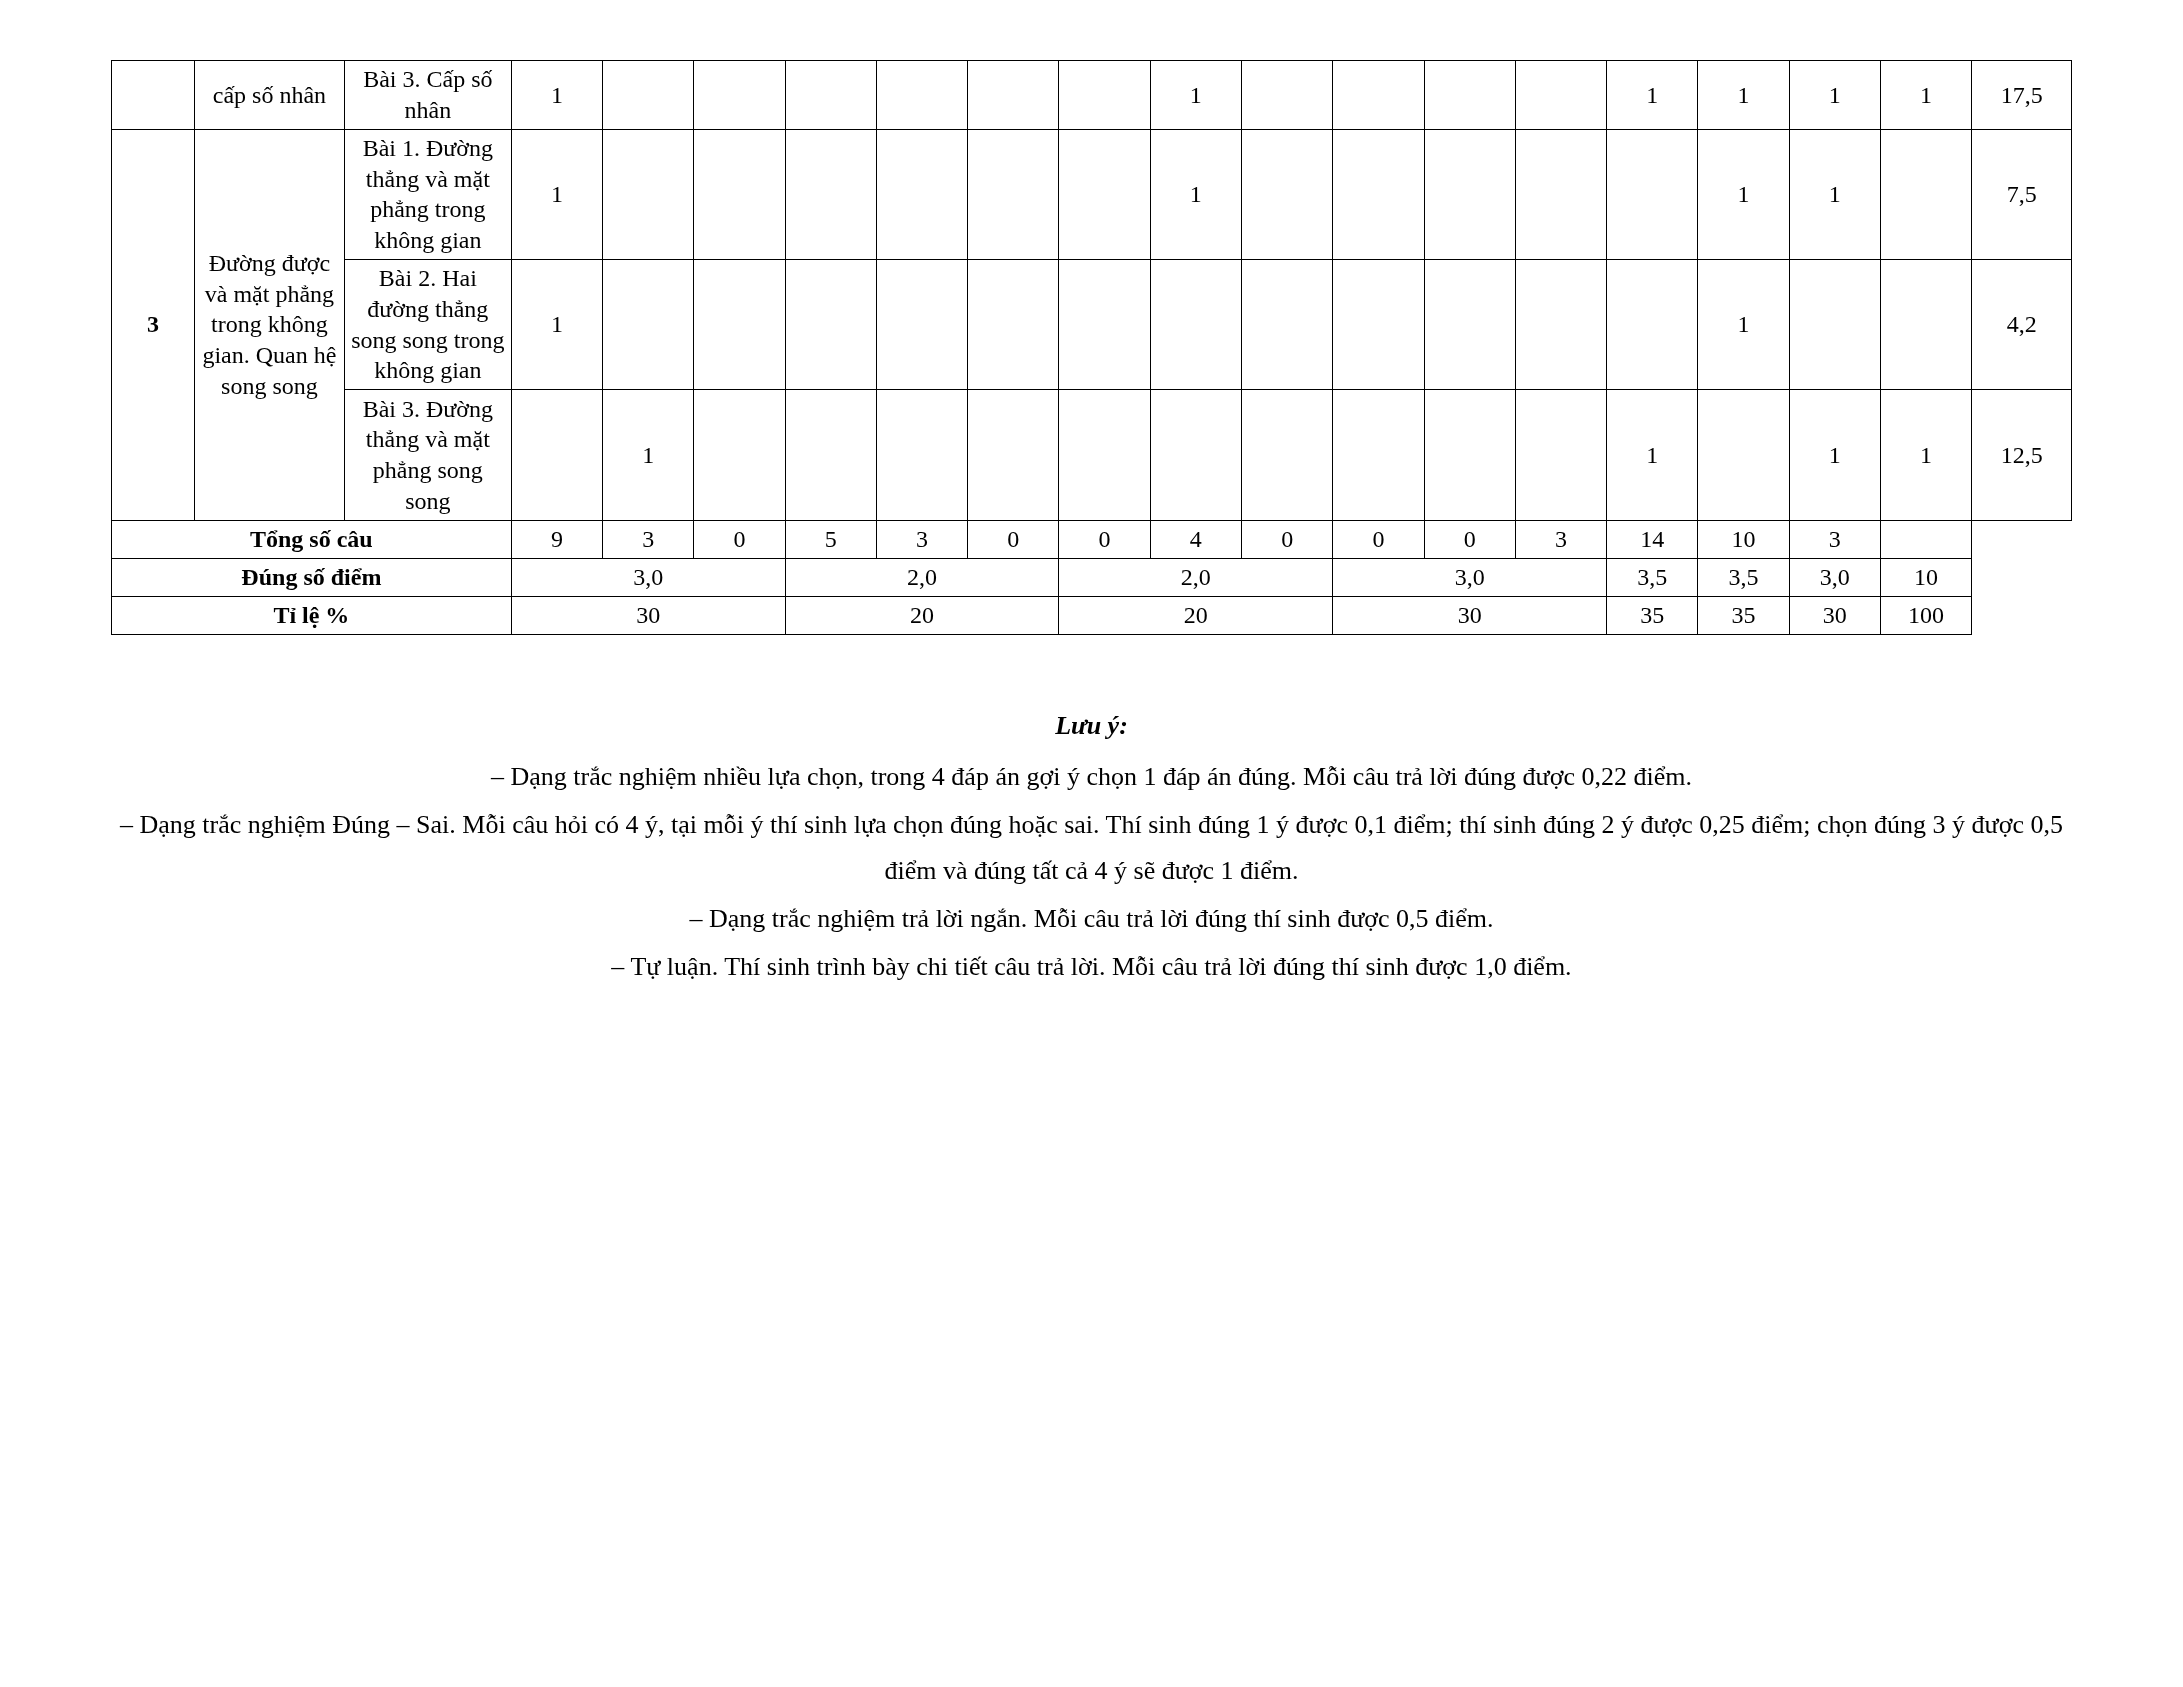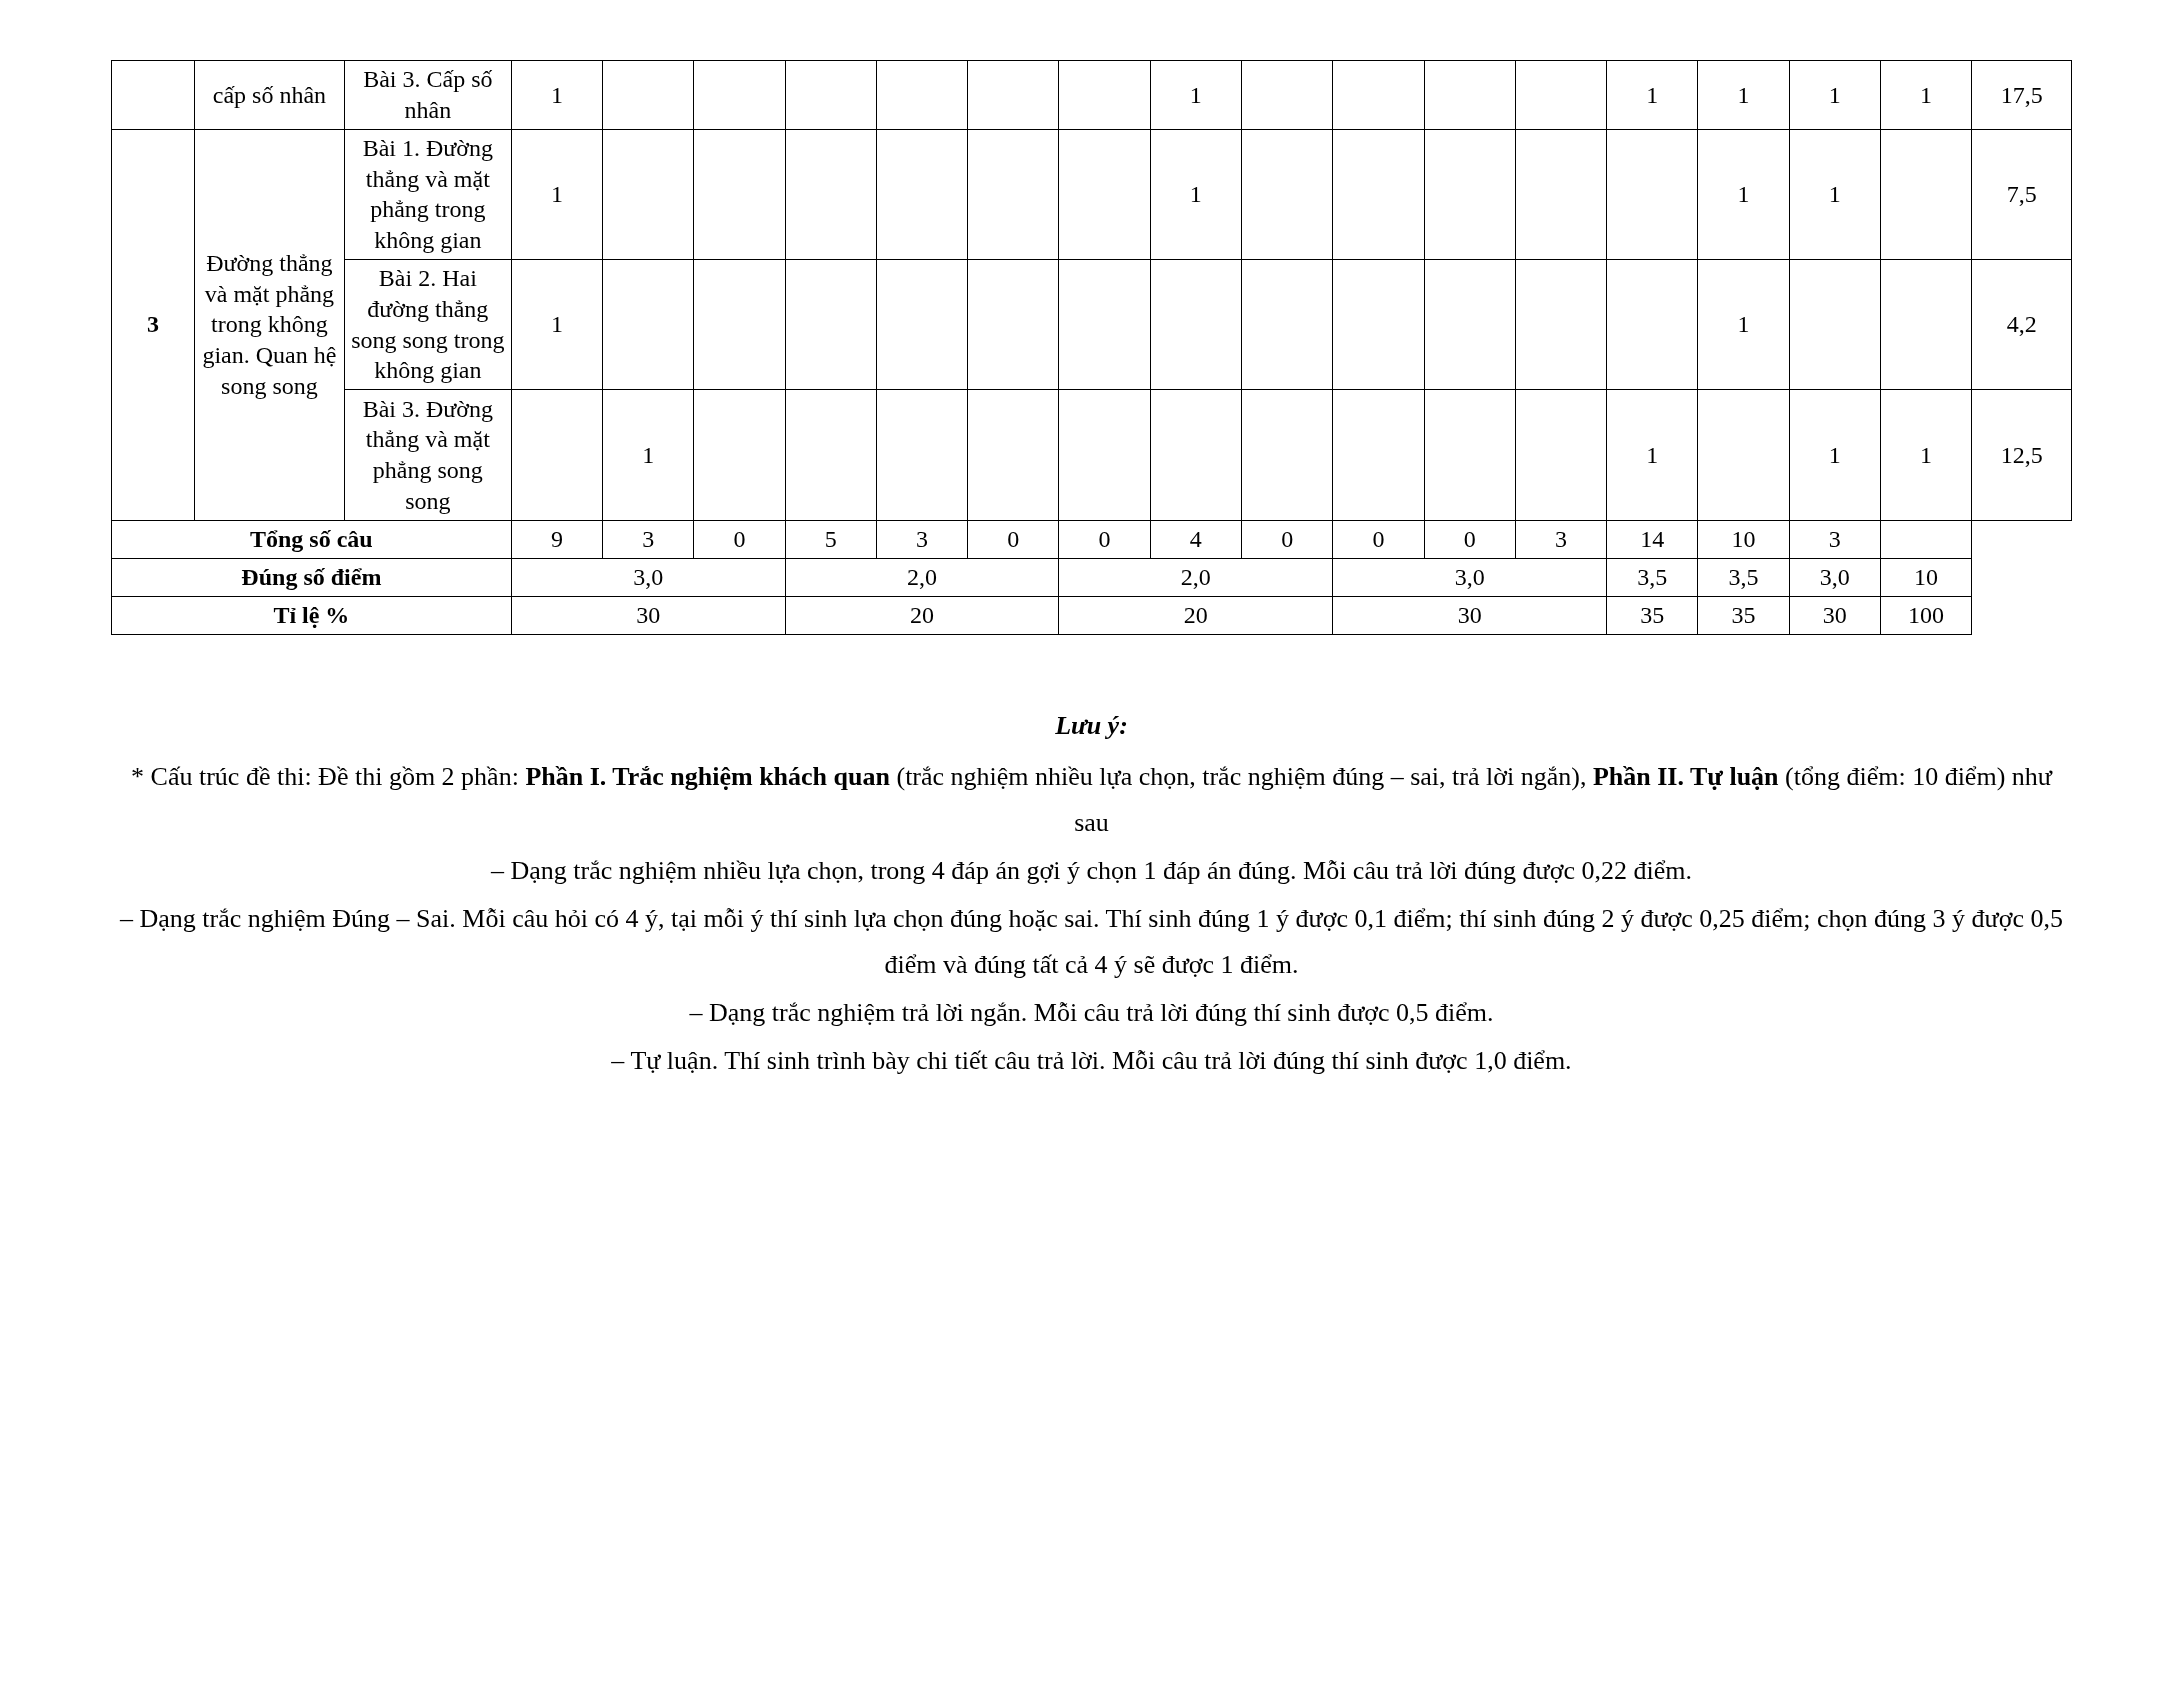--- a/index.html
+++ b/index.html
@@ -116,21 +116,21 @@
         <td></td>
         <td>1</td>
         <td>1</td>
         <td>1</td>
         <td>1</td>
         <td>17,5</td>
       </tr>
 
       <tr>
         <td class="idx" rowspan="3">3</td>
-        <td class="chapter" rowspan="3">Đường thẳng và mặt phẳng trong không gian. Quan hệ song song</td>
+        <td class="chapter" rowspan="3">Đường được và mặt phẳng trong không gian. Quan hệ song song</td>
         <td class="lesson">Bài 1. Đường thẳng và mặt phẳng trong không gian</td>
         <td>1</td>
         <td></td>
         <td></td>
         <td></td>
         <td></td>
         <td></td>
         <td></td>
         <td>1</td>
         <td></td>
@@ -227,21 +227,20 @@
         <td>35</td>
         <td>35</td>
         <td>30</td>
         <td>100</td>
       </tr>
     </tbody>
   </table>
 
   <div class="notes">
     <p class="luuy">Lưu ý:</p>
-    <p><span>* Cấu trúc đề thi: Đề thi gồm 2 phần: </span><b>Phần I. Trắc nghiệm khách quan</b><span> (trắc nghiệm nhiều lựa chọn, trắc nghiệm đúng – sai, trả lời ngắn), </span><b>Phần II. Tự luận</b><span>  (tổng điểm: 10 điểm) như sau</span></p>
     <p>– Dạng trắc nghiệm nhiều lựa chọn, trong 4 đáp án gợi ý chọn 1 đáp án đúng. Mỗi câu trả lời đúng được 0,22 điểm.</p>
     <p>– Dạng trắc nghiệm Đúng – Sai. Mỗi câu hỏi có 4 ý, tại mỗi ý thí sinh lựa chọn đúng hoặc sai. Thí sinh đúng 1 ý được 0,1 điểm; thí sinh đúng 2 ý được 0,25 điểm; chọn đúng 3 ý được 0,5 điểm và đúng tất cả 4 ý sẽ được 1 điểm.</p>
     <p>– Dạng trắc nghiệm trả lời ngắn. Mỗi câu trả lời đúng thí sinh được 0,5 điểm.</p>
     <p>– Tự luận. Thí sinh trình bày chi tiết câu trả lời. Mỗi câu trả lời đúng thí sinh được 1,0 điểm.</p>
   </div>
 
 </div>
 
 
 </body></html>

